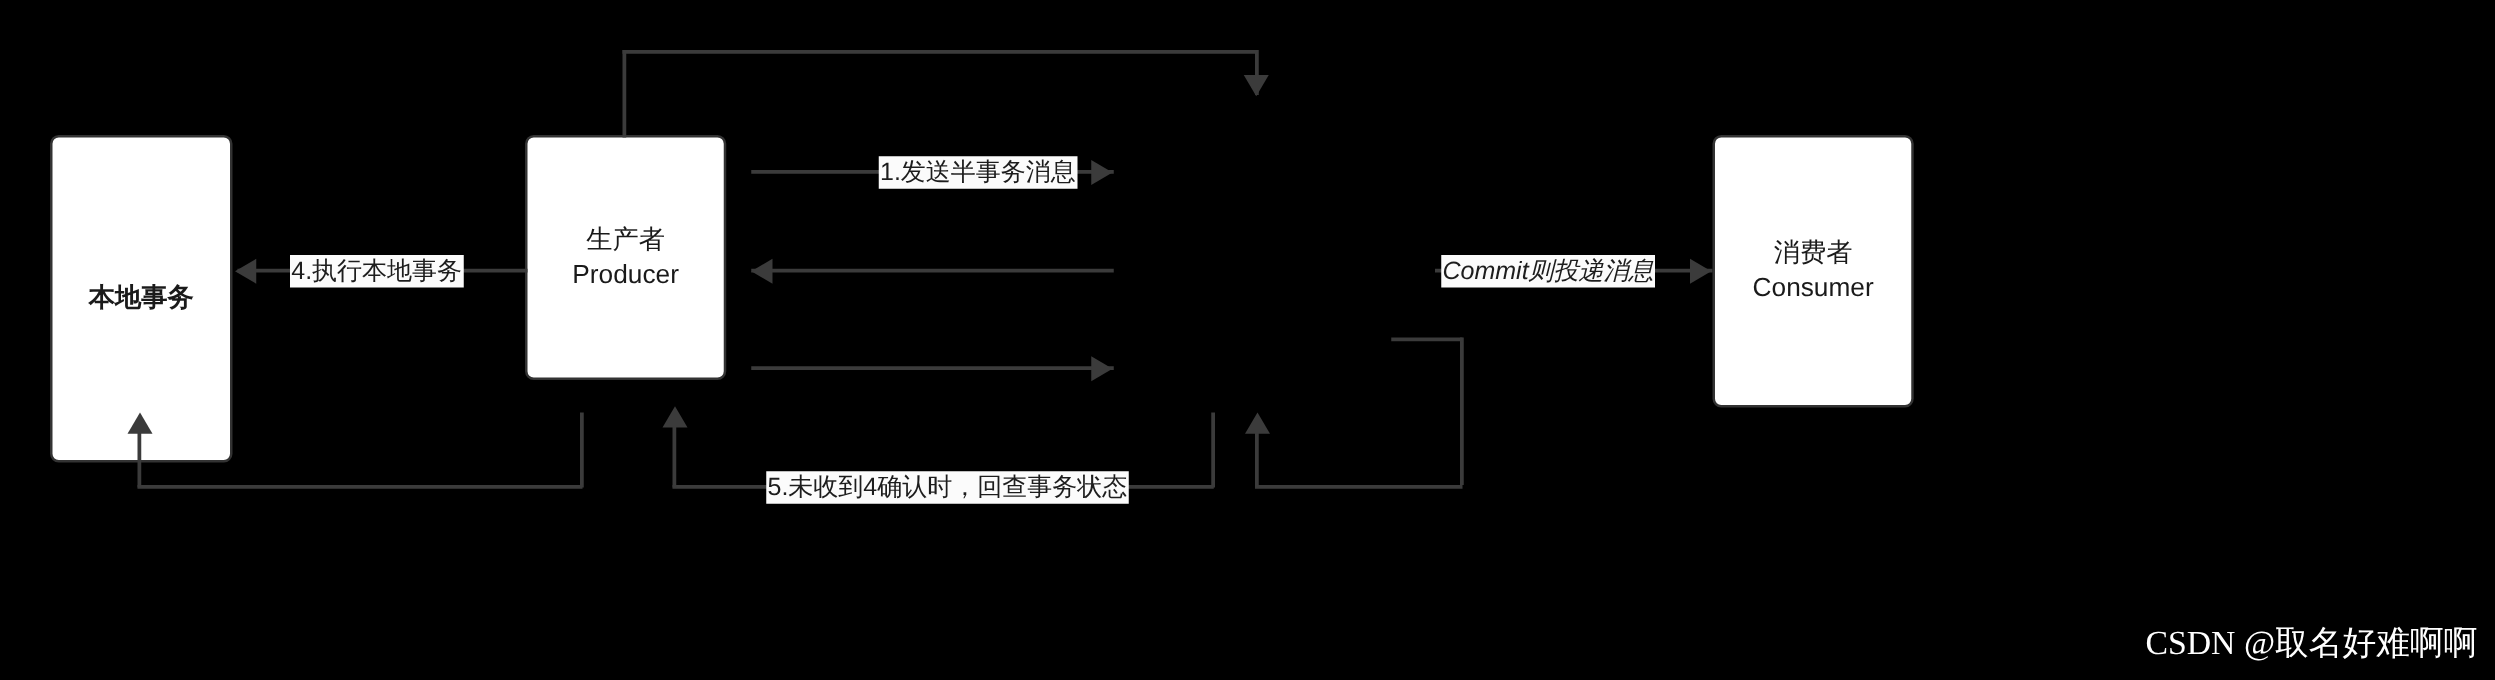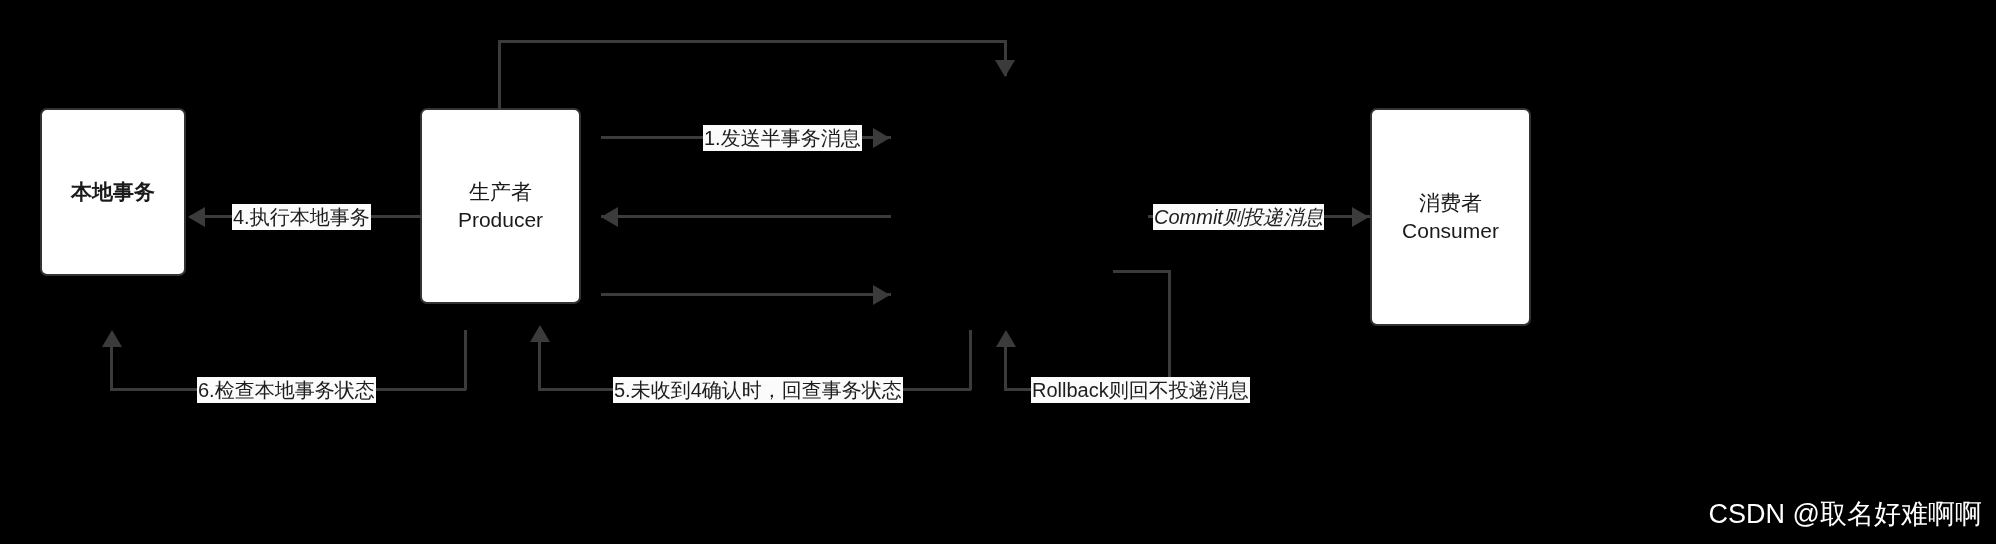--- a/index.html
+++ b/index.html
@@ -10,21 +10,21 @@
   .node{
     position:absolute;background:#ffffff;border:2.5px solid #333333;
     border-radius:7px;display:flex;flex-direction:column;
     align-items:center;justify-content:center;
     color:#1a1a1a;box-sizing:border-box;
   }
   .node .cn{font-size:21px;font-weight:bold;line-height:1.35;}
   .node .cn.reg{font-weight:normal;}
   .node .en{font-size:21px;line-height:1.35;}
 
-  #node-local   {left:40px;  top:108px; width:146px; height:168px;}
+  #node-local   {left:40px;  top:108px; width:146px; height:262px;}
   #node-producer{left:420px; top:108px; width:161px; height:196px;}
   #node-consumer{left:1370px;top:108px; width:161px; height:218px;}
 
   
   .ln{position:absolute;background:#3b3b3b;}
   .h{height:2.5px;}
   .v{width:2.5px;}
 
   .arrow{position:absolute;width:0;height:0;}
   .arrow.right{border-left:17px solid #3b3b3b;border-top:10px solid transparent;border-bottom:10px solid transparent;}
@@ -36,21 +36,21 @@
   .elabel{
     position:absolute;background:#fbfbfb;color:#1d1d1d;
     font-size:20px;line-height:26px;white-space:nowrap;
     padding:0 1px;letter-spacing:0px;
   }
 
   
   #watermark{
     position:absolute;right:14px;bottom:12px;
     color:#ffffff;font-size:27px;white-space:nowrap;
-    font-family:Liberation Sans, sans-serif;
+    font-family:Liberation Serif, serif;
   }
 </style>
 </head>
 <body>
 
 <div id="stage">
 
   <div class="node" id="node-local">
     <div class="cn">本地事务</div>
   </div>
@@ -87,28 +87,26 @@
   <div class="ln v" style="left:969px;top:330px;height:60px;"></div>
   <div class="ln h" style="left:538px;top:388px;width:433px;"></div>
   <div class="ln v" style="left:538px;top:340px;height:50px;"></div>
   <div class="arrow up" style="left:530px;top:325px;"></div>
   <div class="elabel" style="left:575px;top:377px;margin-left:38px;">5.未收到4确认时，回查事务状态</div>
 
   <div class="ln v" style="left:464px;top:330px;height:60px;"></div>
   <div class="ln h" style="left:110px;top:388px;width:356px;"></div>
   <div class="ln v" style="left:110px;top:345px;height:45px;"></div>
   <div class="arrow up" style="left:102px;top:330px;"></div>
-  <div class="elabel" style="left:197px;top:377px;">6.检查本地事务状态</div>
 
   <div class="ln h" style="left:1148px;top:215px;width:222px;"></div>
   <div class="arrow right" style="left:1352px;top:207px;"></div>
   <div class="elabel" style="left:1153px;top:204px;font-style:italic;">Commit则投递消息</div>
 
   <div class="ln v" style="left:1168px;top:270px;height:118px;"></div>
   <div class="ln h" style="left:1113px;top:270px;width:57px;"></div>
   <div class="ln h" style="left:1004px;top:388px;width:166px;"></div>
   <div class="ln v" style="left:1004px;top:345px;height:45px;"></div>
   <div class="arrow up" style="left:996px;top:330px;"></div>
-  <div class="elabel" style="left:1031px;top:377px;">Rollback则回不投递消息</div>
 
   <div id="watermark">CSDN @取名好难啊啊</div>
 
 </div>
 
 </body></html>

